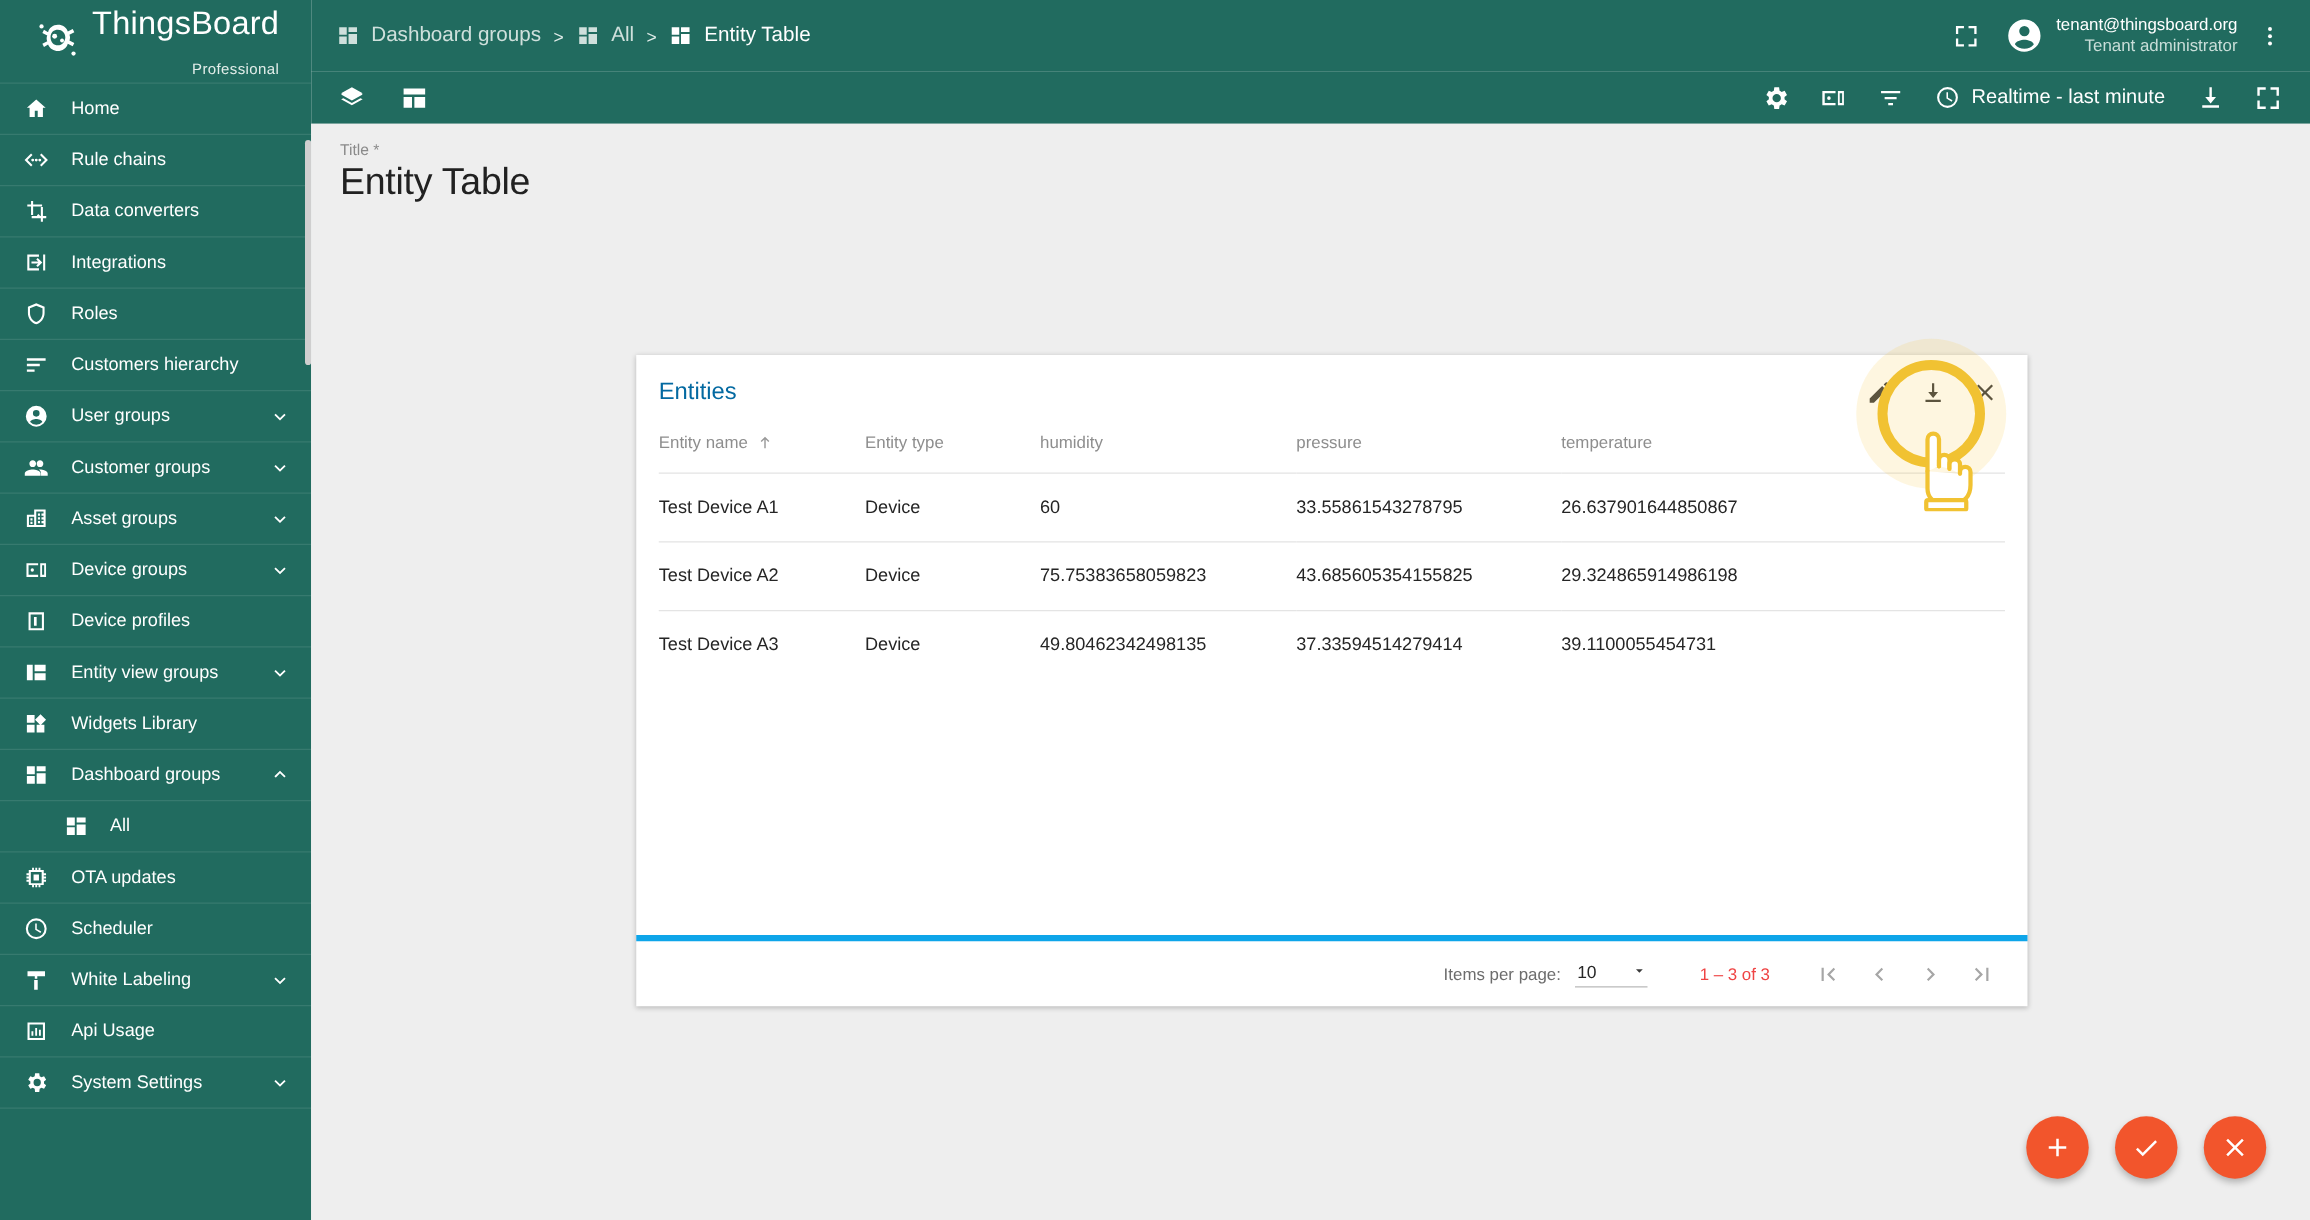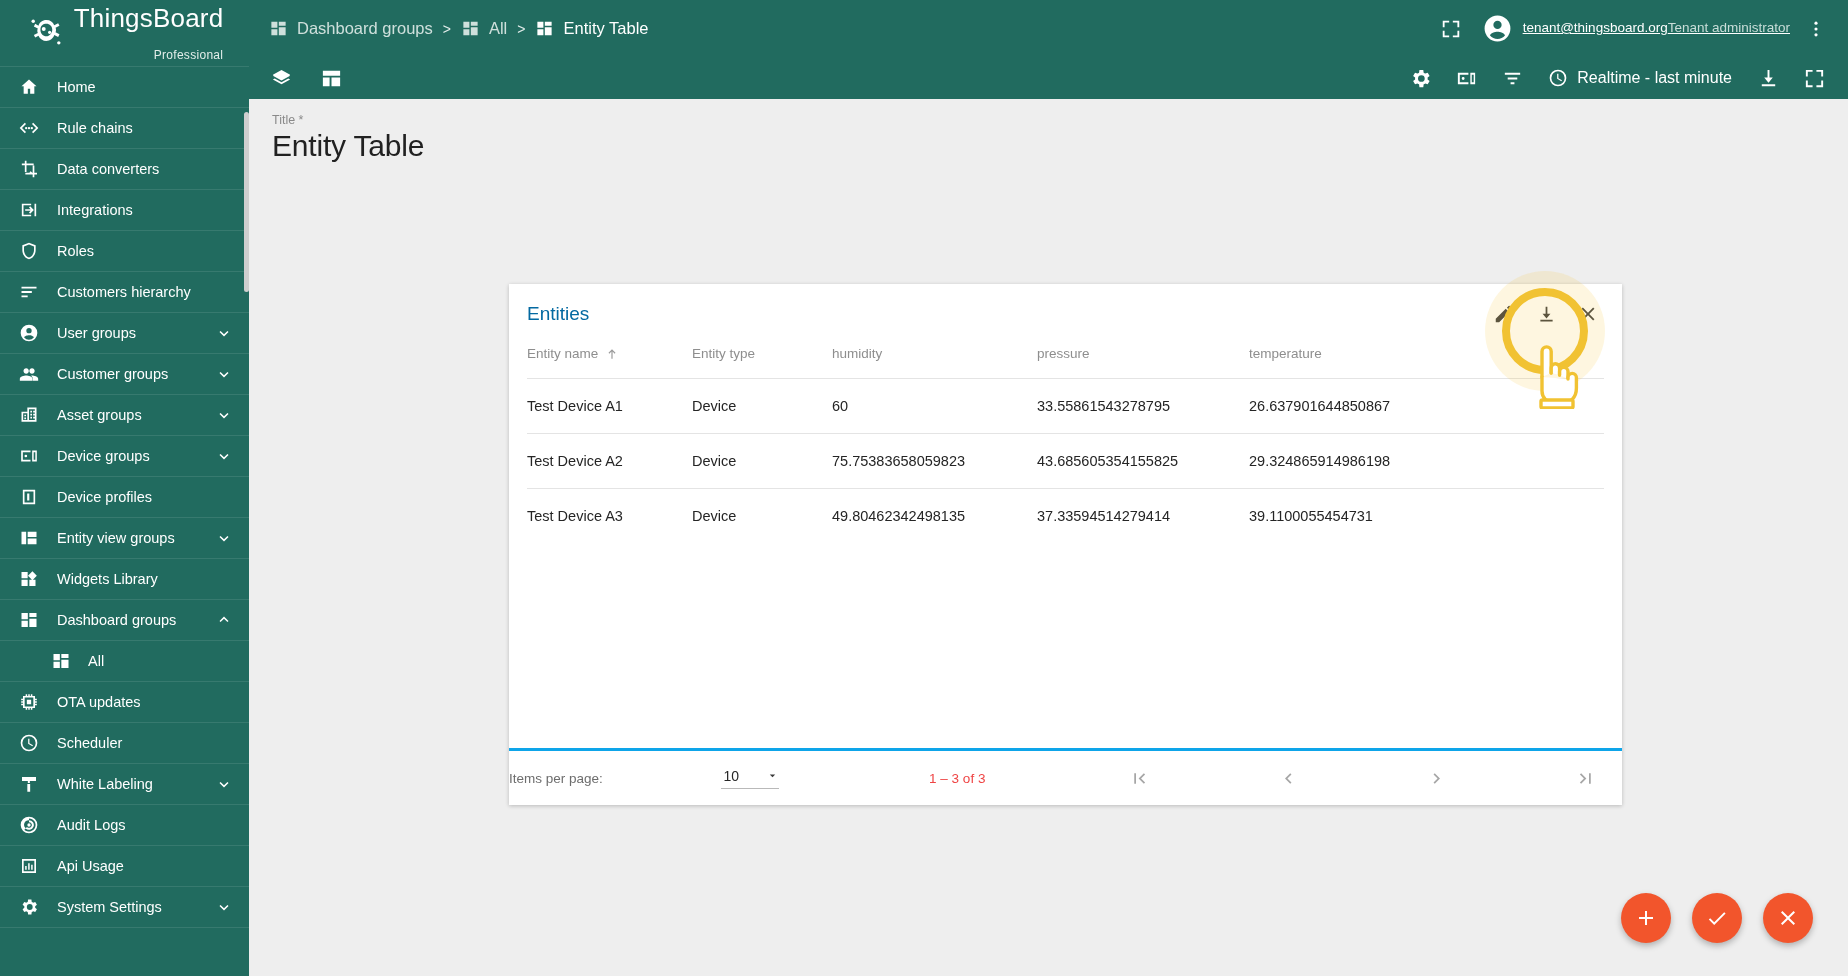--- a/index.html
+++ b/index.html
@@ -62,21 +62,21 @@
   .crumb.inactive .cico svg { fill: #cfe0dc; }
   .crumb.active { color: #ffffff; }
   .crumb-sep { margin: 0 10px; font-size: 14px; color: #e4eeec; }
 
   .topbar-right { display: flex; align-items: center; gap: 4px; }
   .tb-icobtn { width: 38px; height: 38px; display: flex; align-items: center; justify-content: center; cursor: pointer; border-radius: 50%; }
   .tb-icobtn svg { fill: #ffffff; display: block; }
   .user-box { display: flex; align-items: center; margin-left: 8px; cursor: pointer; }
   .avatar { width: 31px; height: 31px; flex: 0 0 31px; margin-right: 10px; }
   .avatar svg { width: 31px; height: 31px; fill: #ffffff; display: block; }
-  .user-text { display: flex; flex-direction: row; line-height: 1.25; text-align: right; text-decoration: underline; }
+  .user-text { display: flex; flex-direction: column; line-height: 1.25; text-align: right; }
   .user-email { font-size: 13.5px; color: #ffffff; }
   .user-role { font-size: 13.5px; color: #c9ded9; }
   .kebab { width: 32px; height: 38px; display:flex; align-items:center; justify-content:center; cursor:pointer; margin-left: 6px;}
   .kebab svg { fill: #fff; }
 
   #toolbar {
     height: 42px; background: #216b5f; display: flex; align-items: center;
     padding: 0 14px 0 12px; flex: 0 0 42px; color: #fff;
   }
   .tool-left { display: flex; align-items: center; gap: 10px; }
@@ -112,22 +112,22 @@
   table.entity-table td {
     font-size: 14.5px; color: #252525; height: 55px; vertical-align: middle;
     border-top: 1px solid #e4e4e4; padding: 0;
   }
   .th-sort { display: inline-flex; align-items: center; cursor: pointer; }
   .th-sort .sort-arrow { margin-left: 7px; width: 14px; height: 14px; }
   .th-sort .sort-arrow svg { fill: #9a9a9a; width: 14px; height: 14px; display: block; }
   .table-body { padding: 0 18px; flex: 1 1 auto; overflow: hidden; }
 
   .paginator {
-    height: 57px; border-top: 3px solid #0ea5e9; display: flex; align-items: center;
-    justify-content: space-between; padding-right: 16px; flex: 0 0 57px; gap: 0;
+    height: 57px; border-top: 5px solid #0ea5e9; display: flex; align-items: center;
+    justify-content: flex-end; padding-right: 16px; flex: 0 0 57px; gap: 0;
   }
   .pg-label { font-size: 13.5px; color: #6d6d6d; margin-right: 11px; }
   .pg-select {
     display: flex; align-items: center; border-bottom: 1px solid #b9b9b9;
     min-width: 58px; padding: 0 0 4px 2px; cursor: pointer; margin-right: 42px;
   }
   .pg-select .val { font-size: 14px; color: #272727; }
   .pg-select .arr { margin-left: auto; }
   .pg-select .arr svg { width: 13px; height: 13px; fill: #3a3a3a; display: block; }
   .pg-range { font-size: 13.5px; color: #ef4444; margin-right: 26px; }
@@ -352,28 +352,20 @@
             <svg viewBox="0 0 24 24">
               <path d="M3.6 3.6h16.8v4.8H13v2.4h-2.4V8.4H3.6V3.6zm6.4 8.4h3.4v9.4h-3.4V12z"></path>
             </svg>
           </span>
           <span class="nav-label">White Labeling</span>
           <span class="nav-chev">
             <svg viewBox="0 0 24 24">
               <path d="M7.4 9.2L12 13.8l4.6-4.6 1.4 1.4-6 6-6-6 1.4-1.4z"></path>
             </svg>
           </span>
-        </div>
-        <div class="nav-item">
-          <span class="nav-ico">
-            <svg viewBox="0 0 24 24">
-              <path d="M12 2a10 10 0 100 20 10 10 0 000-20zm0 2.1a7.9 7.9 0 11-5.6 13.5l1.5-1.5A5.8 5.8 0 1012 6.2v2.4a3.4 3.4 0 11-2.4 5.8L8.1 15.9A5.5 5.5 0 0112 6.2V4.1zM12 10a2 2 0 110 4 2 2 0 010-4z"></path>
-            </svg>
-          </span>
-          <span class="nav-label">Audit Logs</span>
         </div>
         <div class="nav-item">
           <span class="nav-ico">
             <svg viewBox="0 0 24 24">
               <path d="M3.6 3.6h16.8v16.8H3.6V3.6zm2 2v12.8h12.8V5.6H5.6zM7.4 12h1.8v4.4H7.4V12zm3.6-3.2h1.8v7.6H11V8.8zm3.6 1.8h1.8v5.8h-1.8v-5.8z"></path>
             </svg>
           </span>
           <span class="nav-label">Api Usage</span>
         </div>
         <div class="nav-item">

